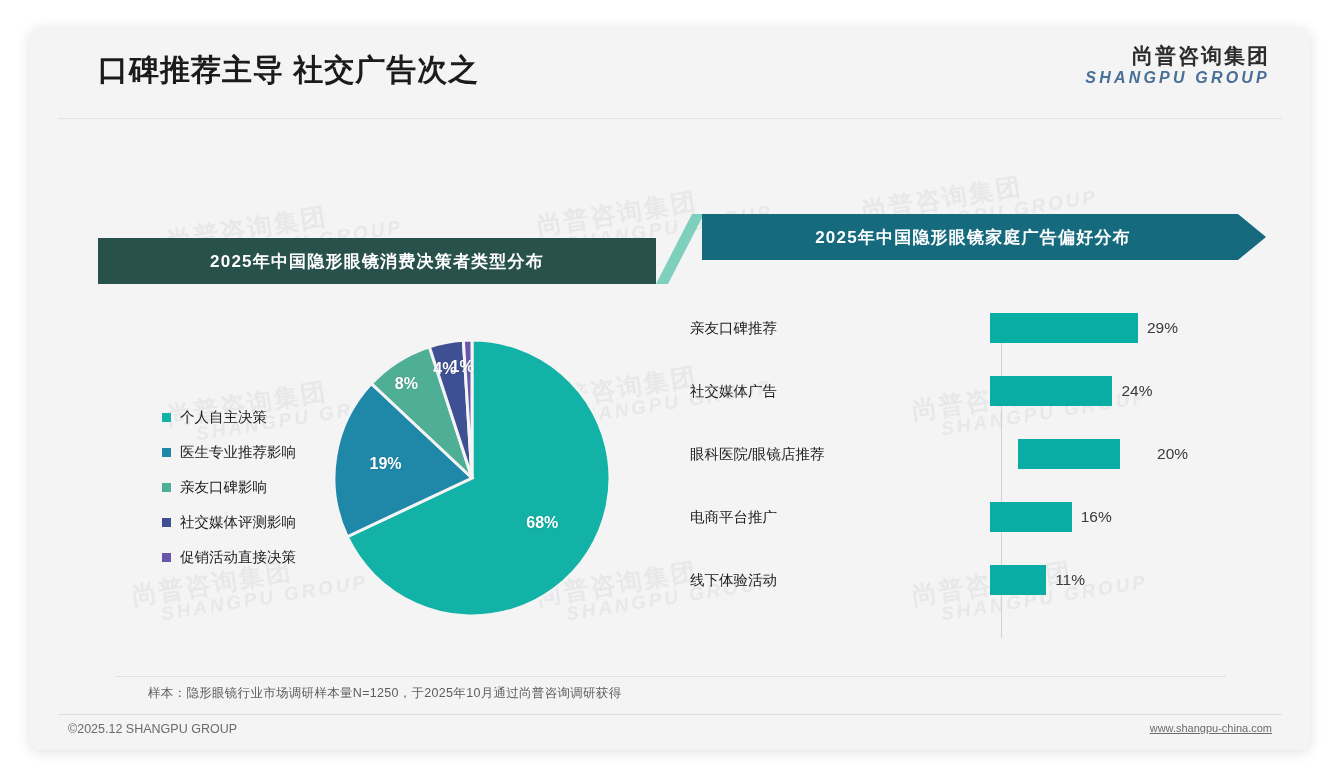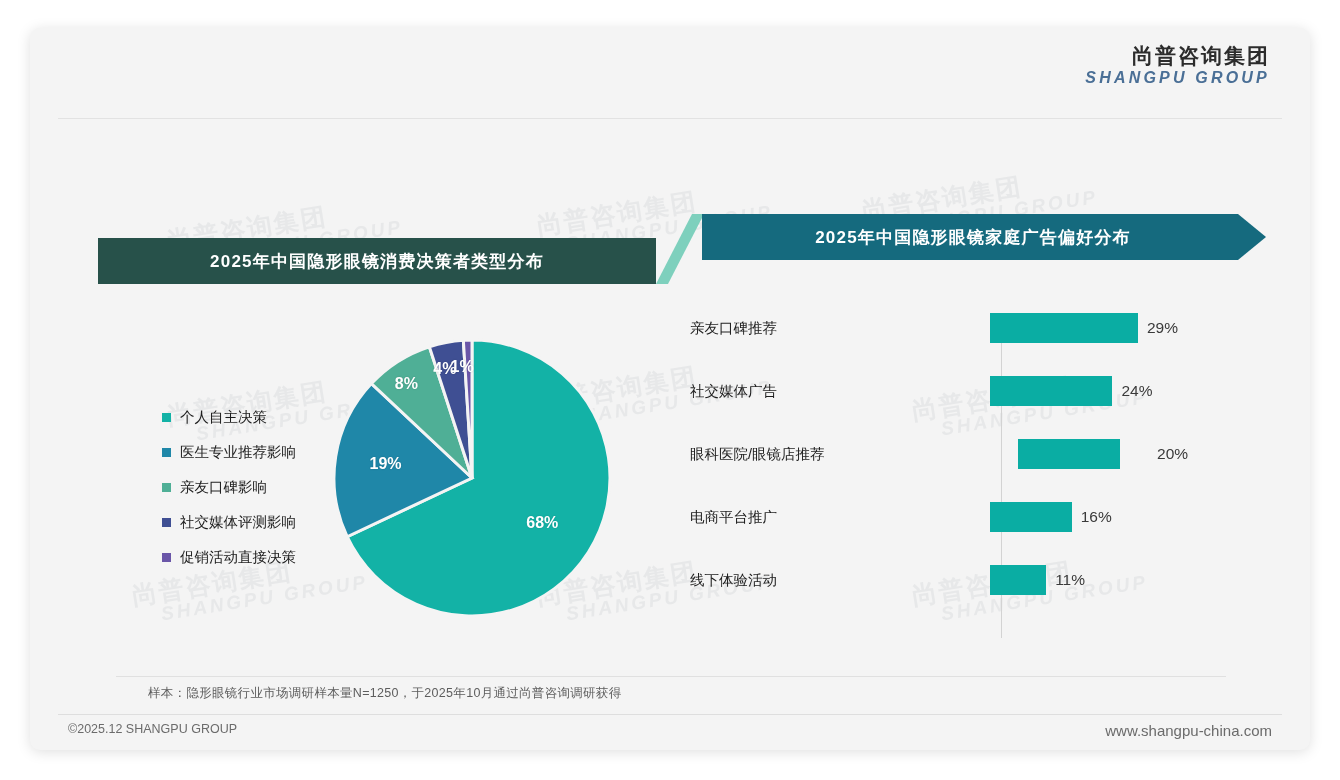--- a/index.html
+++ b/index.html
@@ -96,21 +96,21 @@
   .bar-val{font-size:15.5px;color:#3a3a3a;margin-left:9px;white-space:nowrap;}
 
   
   .note-rule{position:absolute;left:86px;top:648px;width:1110px;height:1px;background:#e0e0e0;z-index:5;}
   .note{
     position:absolute;left:118px;top:657px;z-index:5;
     font-size:12.5px;color:#5d5d5d;letter-spacing:.3px;
   }
   .foot-rule{position:absolute;left:28px;top:686px;width:1224px;height:1px;background:#dedede;z-index:5;}
   .foot-left{position:absolute;left:38px;top:694px;font-size:12.5px;color:#6b6b6b;z-index:5;}
-  .foot-right{position:absolute;right:38px;top:694px;font-size:15px;color:#6b6b6b;z-index:5;}
+  .foot-right{position:absolute;right:38px;top:694px;font-size:11px;color:#6b6b6b;z-index:5;text-decoration:underline;}
 </style>
 </head>
 <body>
 
 <div class="slide">
 
   <div class="wm" style="left:135px;top:200px;">
     <span class="cn">尚普咨询集团</span>
     <span class="en">SHANGPU GROUP</span>
   </div>
@@ -141,20 +141,21 @@
   <div class="wm" style="left:880px;top:555px;">
     <span class="cn">尚普咨询集团</span>
     <span class="en">SHANGPU GROUP</span>
   </div>
   <div class="wm" style="left:830px;top:170px;">
     <span class="cn">尚普咨询集团</span>
     <span class="en">SHANGPU GROUP</span>
   </div>
 
   <div class="hdr">
+    <div class="hdr-title">口碑推荐主导 社交广告次之</div>
     <div class="logo">
       <div class="logo-cn">尚普咨询集团</div>
       <div class="logo-en">SHANGPU GROUP</div>
     </div>
   </div>
   <div class="hdr-rule"></div>
 
   <div class="banner-wrap">
     <div class="banner-left">
       <span>2025年中国隐形眼镜消费决策者类型分布</span>

